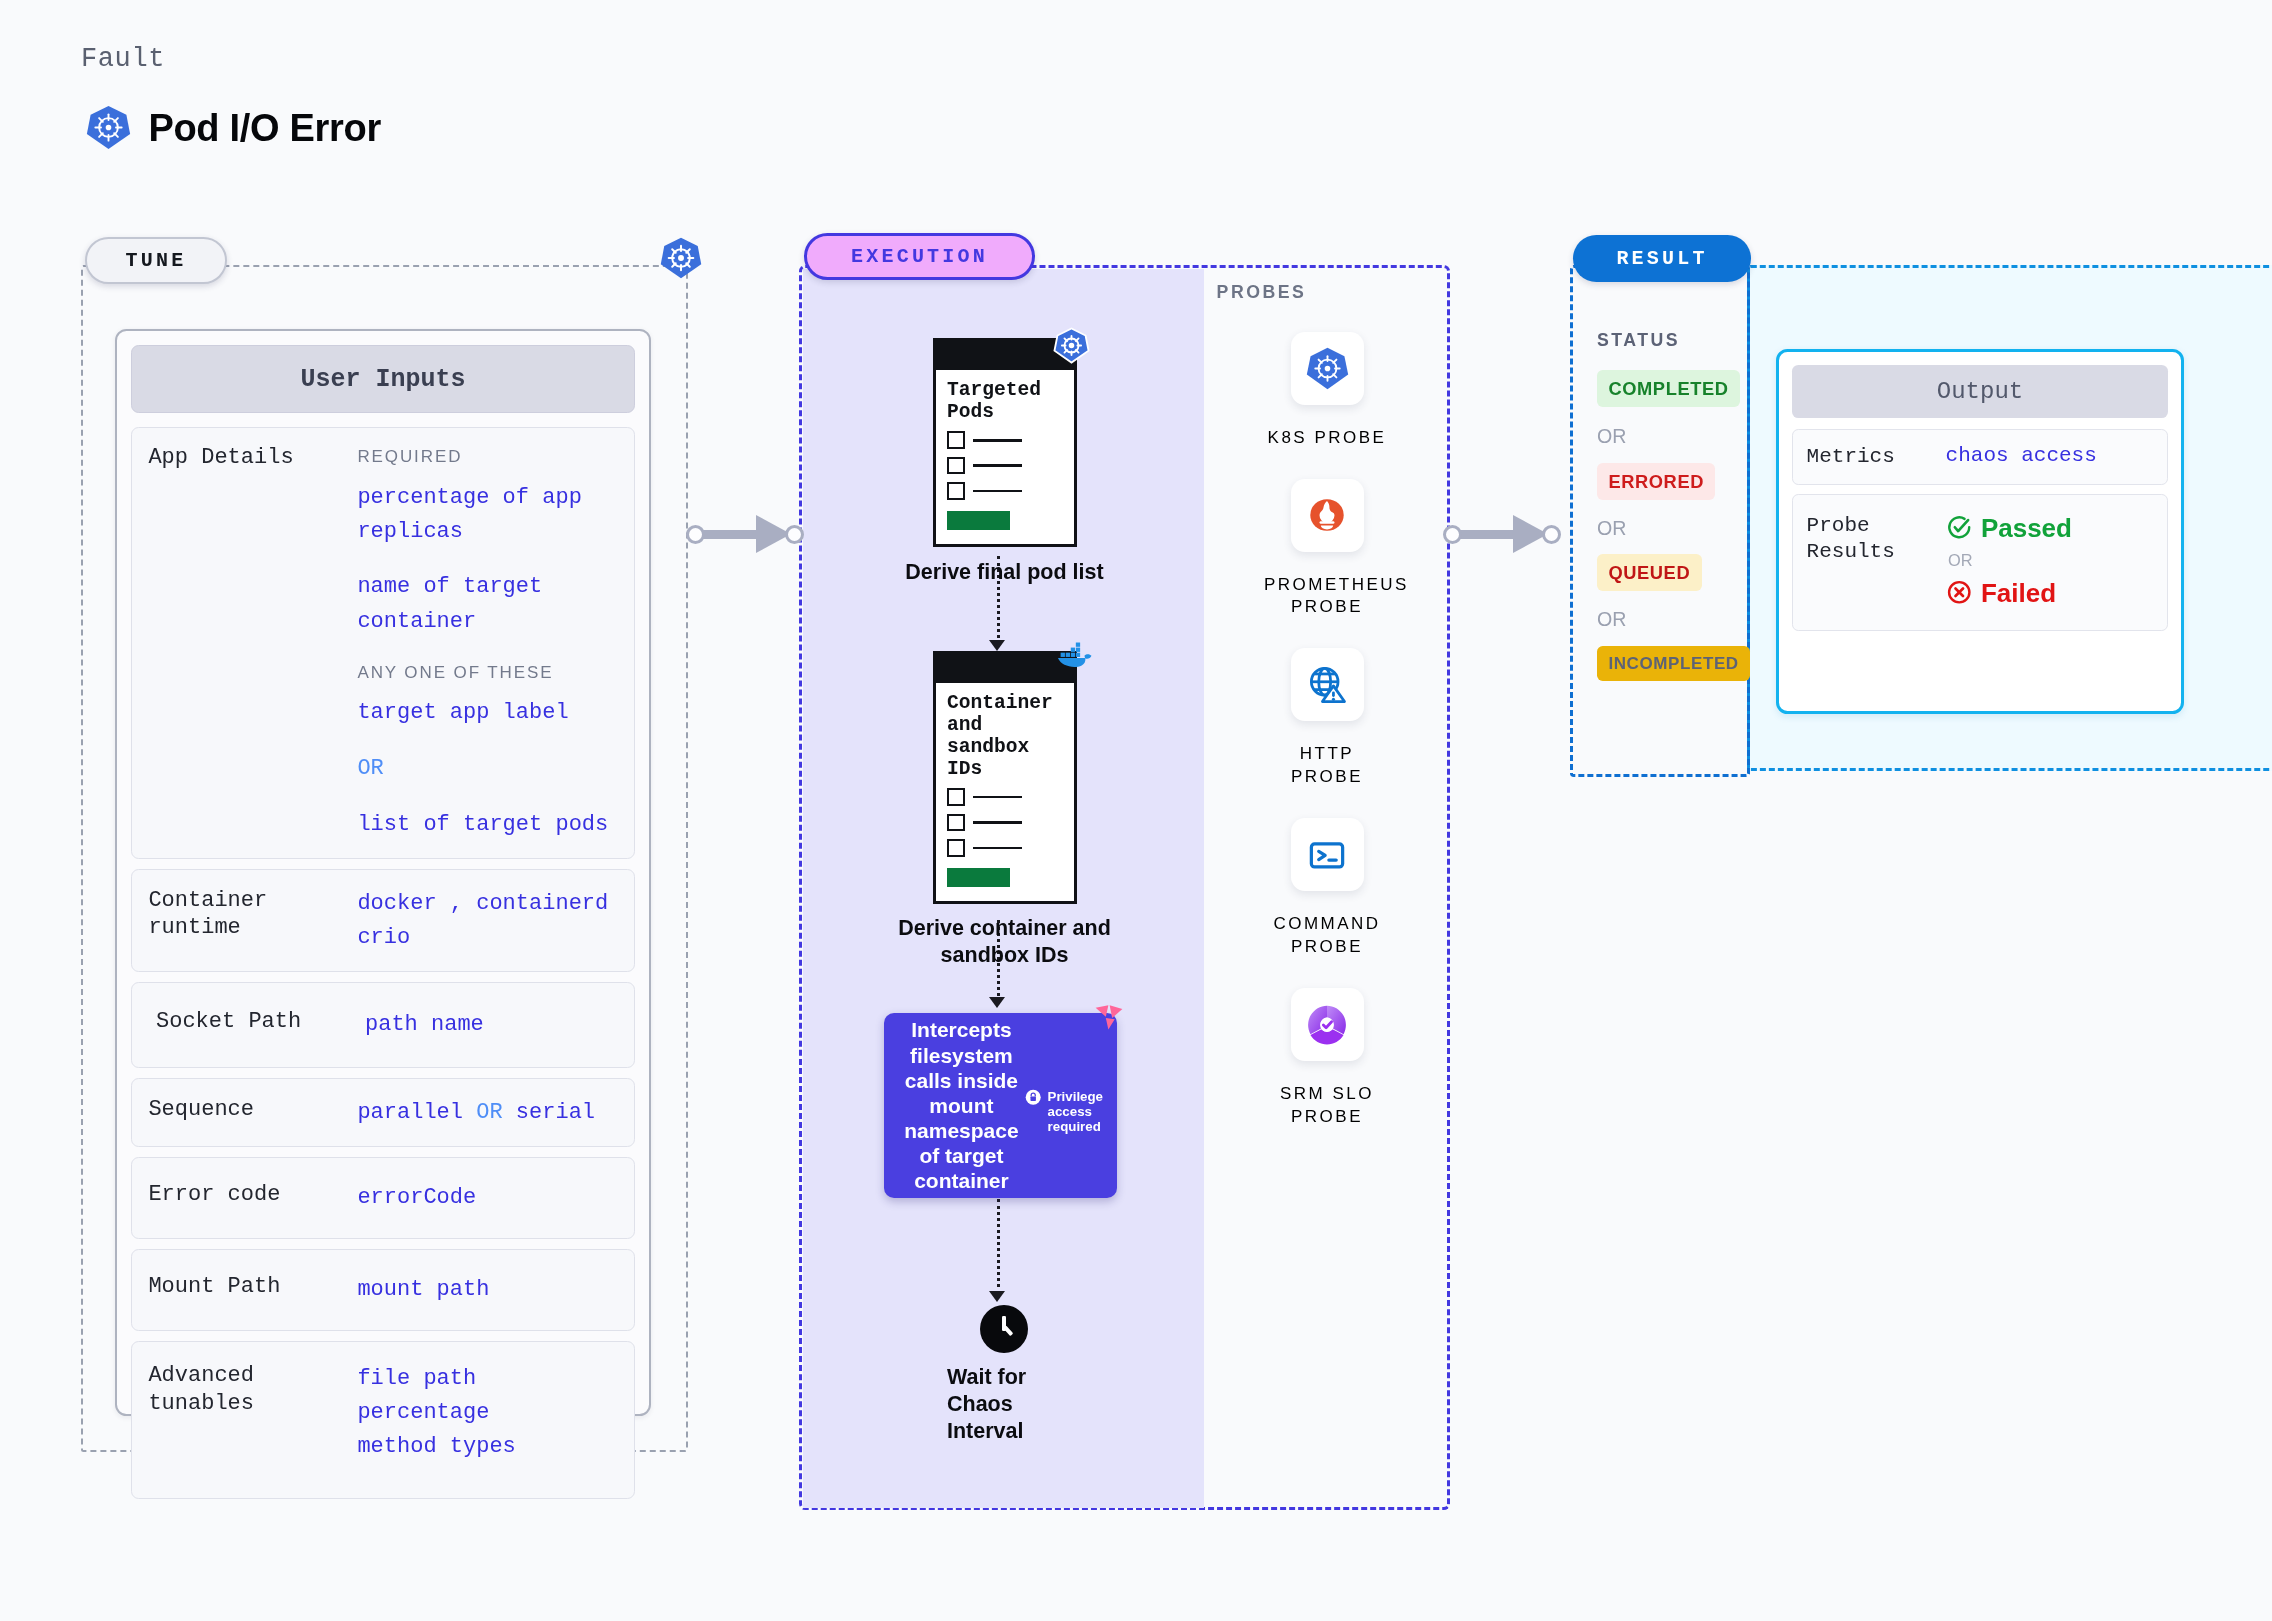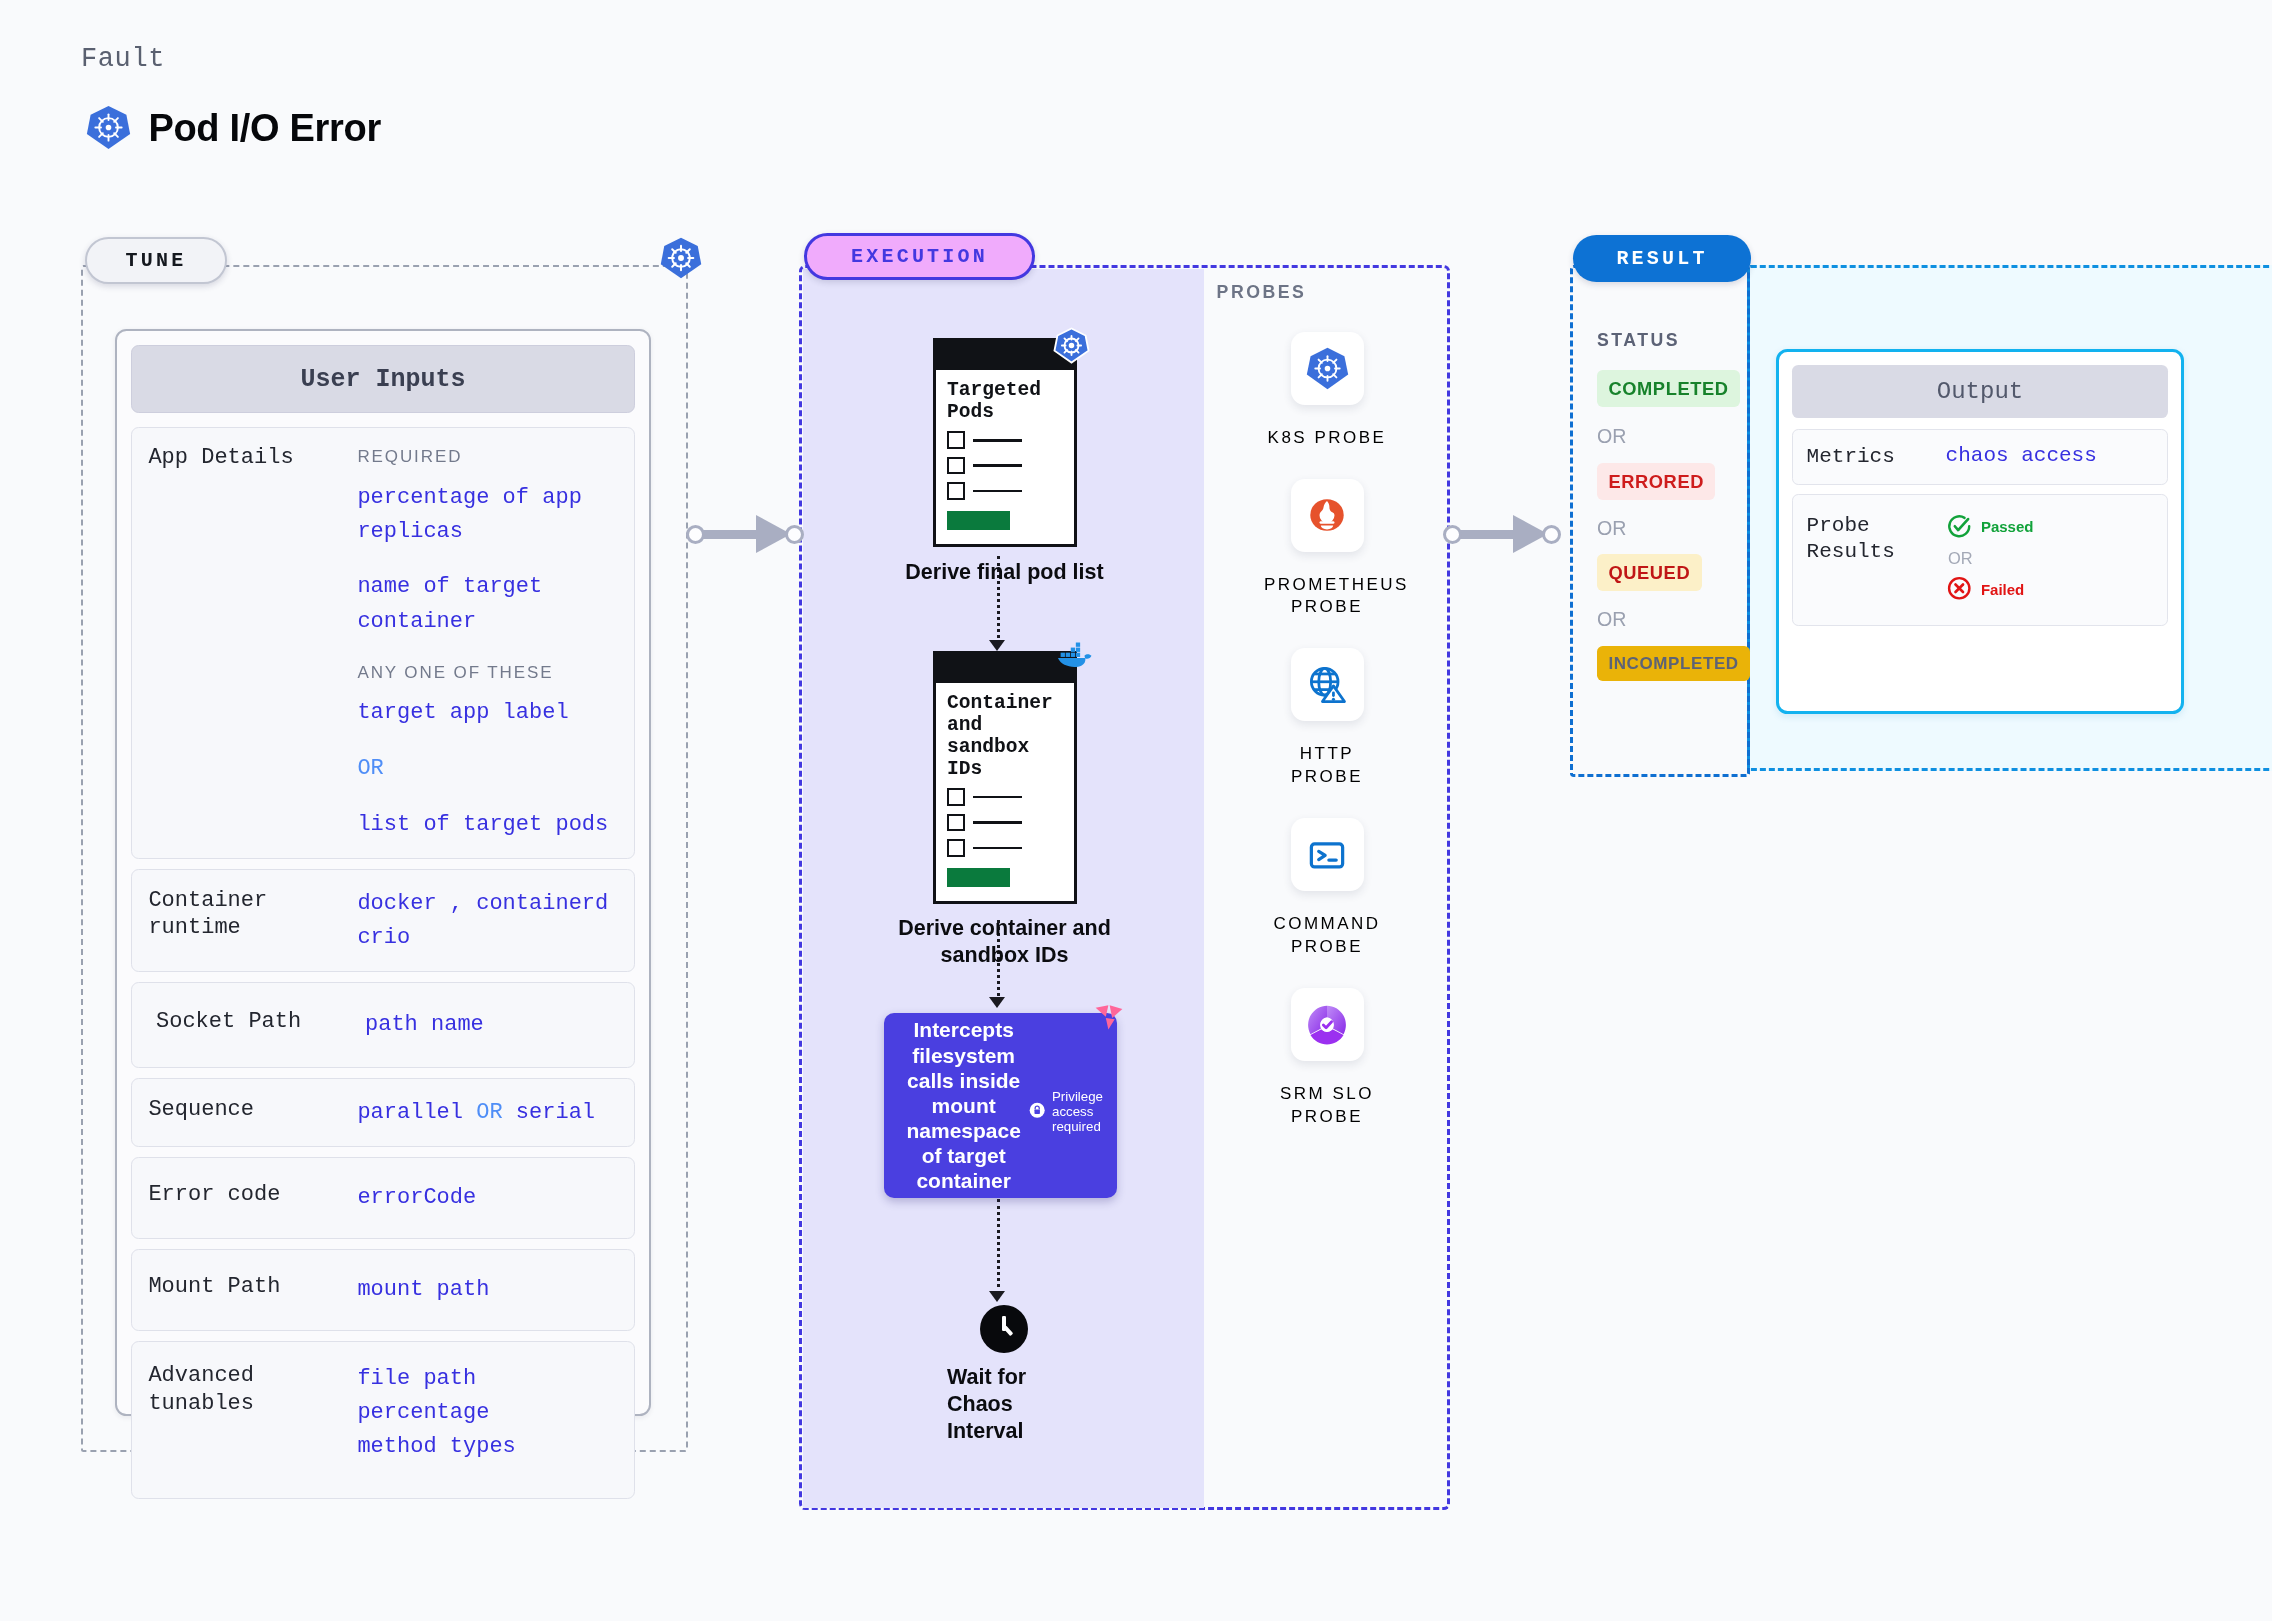--- a/index.html
+++ b/index.html
@@ -137,21 +137,21 @@
   #chaos-box{
     position:absolute; left:884px; top:1013px; width:233px; height:185px;
     background:#4a3fe0; border-radius:10px; z-index:5;
     display:flex; flex-direction:row; align-items:center; justify-content:center;
     padding:10px 14px; box-shadow:0 3.2px 8.8px rgba(40,30,120,.25);
   }
   #chaos-text{
     color:#fff; font-size:21px; font-weight:bold; line-height:1.2; text-align:center;
   }
   #chaos-priv{
-    display:flex; align-items:center; gap:6.3px; margin-top:12.6px;
+    display:flex; gap:6.3px; margin-top:12.6px;font-weight:bold;
   }
   #chaos-priv span{ color:#fff; font-size:13.3px; }
 
   
   #clock-node{ position:absolute; left:947px; top:1305px; width:114px; z-index:4; }
   .clock{
     width:48px; height:48px; border-radius:50%; background:#08090c; margin:0 auto;
     position:relative;
   }
   .clock i{ position:absolute; background:#fff; border-radius:1.3px; }
@@ -220,21 +220,21 @@
     display:flex; padding:14px; margin-bottom:8.8px;
   }
   .out-row .k{
     width:139px; flex:0 0 139px;
     font-family:"Liberation Mono", monospace; font-size:21px; color:#23262f; line-height:1.25;
   }
   .out-row .v{
     font-family:"Liberation Mono", monospace; font-size:21px; color:#3730e0;
   }
   .res-line{ display:flex; align-items:center; gap:8.8px; }
-  .res-line .lbl{ font-size:15px; font-weight:bold; }
+  .res-line .lbl{ font-size:26px; font-weight:bold; }
   .pass{ color:#11a23a; }
   .fail{ color:#e11414; }
   .mini-or{ font-size:16.4px; color:#a3a8b6; margin:7.6px 0 7.6px 2.5px; }
 
   
   .conn{ position:absolute; z-index:5; height:38px; }
   .conn .stem{ position:absolute; top:15px; height:8.8px; background:#a9aec2; }
   .conn .dot{
     position:absolute; top:10px; width:19px; height:19px; border-radius:50%;
     background:#fdfdff; border:3.2px solid #a9aec2;

